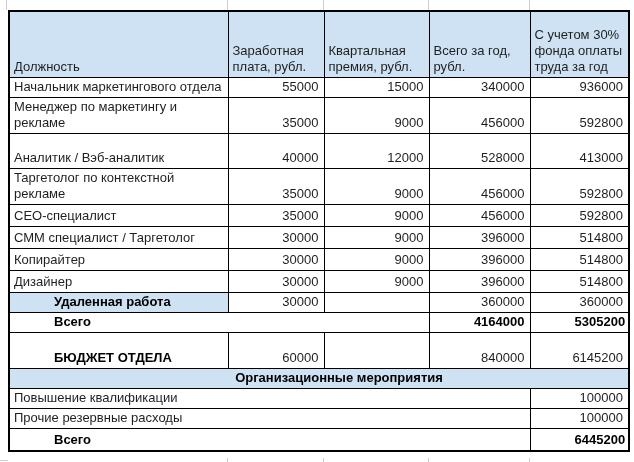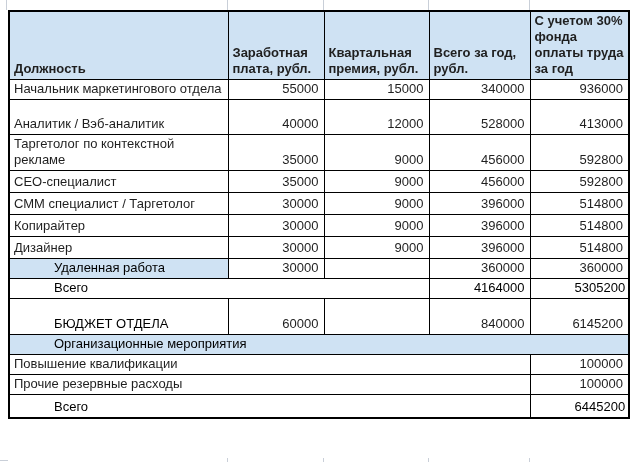--- a/index.html
+++ b/index.html
@@ -27,25 +27,25 @@
     border:1px solid var(--border-c);
     vertical-align:bottom;
     font-size:13px;
     line-height:16px;
     padding:1px 4px 2px 4px;
     color:var(--text-c);
     font-weight:400;
     text-align:left;
     overflow:hidden;
   }
-  th{background:var(--blue);font-weight:700;}
+  th{background:var(--blue);font-weight:400;}
   .num{text-align:right;padding-right:5px;}
-  .bold{font-weight:400;color:#000;padding-left:44px;}
+  .bold{font-weight:700;color:#000;padding-left:44px;}
   .hl{background:var(--blue);}
-  .center{text-align:left;margin-left:10px;}
+  .center{text-align:center;margin-left:10px;}
   .nowrap{white-space:nowrap;}
   .gl{position:absolute;background:var(--grid-c);}
 </style>
 </head>
 <body>
 
 <div class="sheet">
 
   <div class="gl" style="left:6px;top:0;width:1px;height:10px;"></div>
   <div class="gl" style="left:227px;top:0;width:1px;height:10px;"></div>
@@ -75,20 +75,27 @@
       <th>Всего за год, рубл.</th>
       <th>С учетом 30% фонда оплаты труда за год</th>
     </tr>
 
     <tr style="height:19px">
       <td class="nowrap">Начальник маркетингового отдела</td>
       <td class="num">55000</td>
       <td class="num">15000</td>
       <td class="num">340000</td>
       <td class="num">936000</td>
+    </tr>
+    <tr style="height:35px">
+      <td>Менеджер по маркетингу и рекламе</td>
+      <td class="num">35000</td>
+      <td class="num">9000</td>
+      <td class="num">456000</td>
+      <td class="num">592800</td>
     </tr>
     <tr style="height:35px">
       <td class="nowrap">Аналитик / Вэб-аналитик</td>
       <td class="num">40000</td>
       <td class="num">12000</td>
       <td class="num">528000</td>
       <td class="num">413000</td>
     </tr>
     <tr style="height:36px">
       <td>Таргетолог по контекстной рекламе</td>

